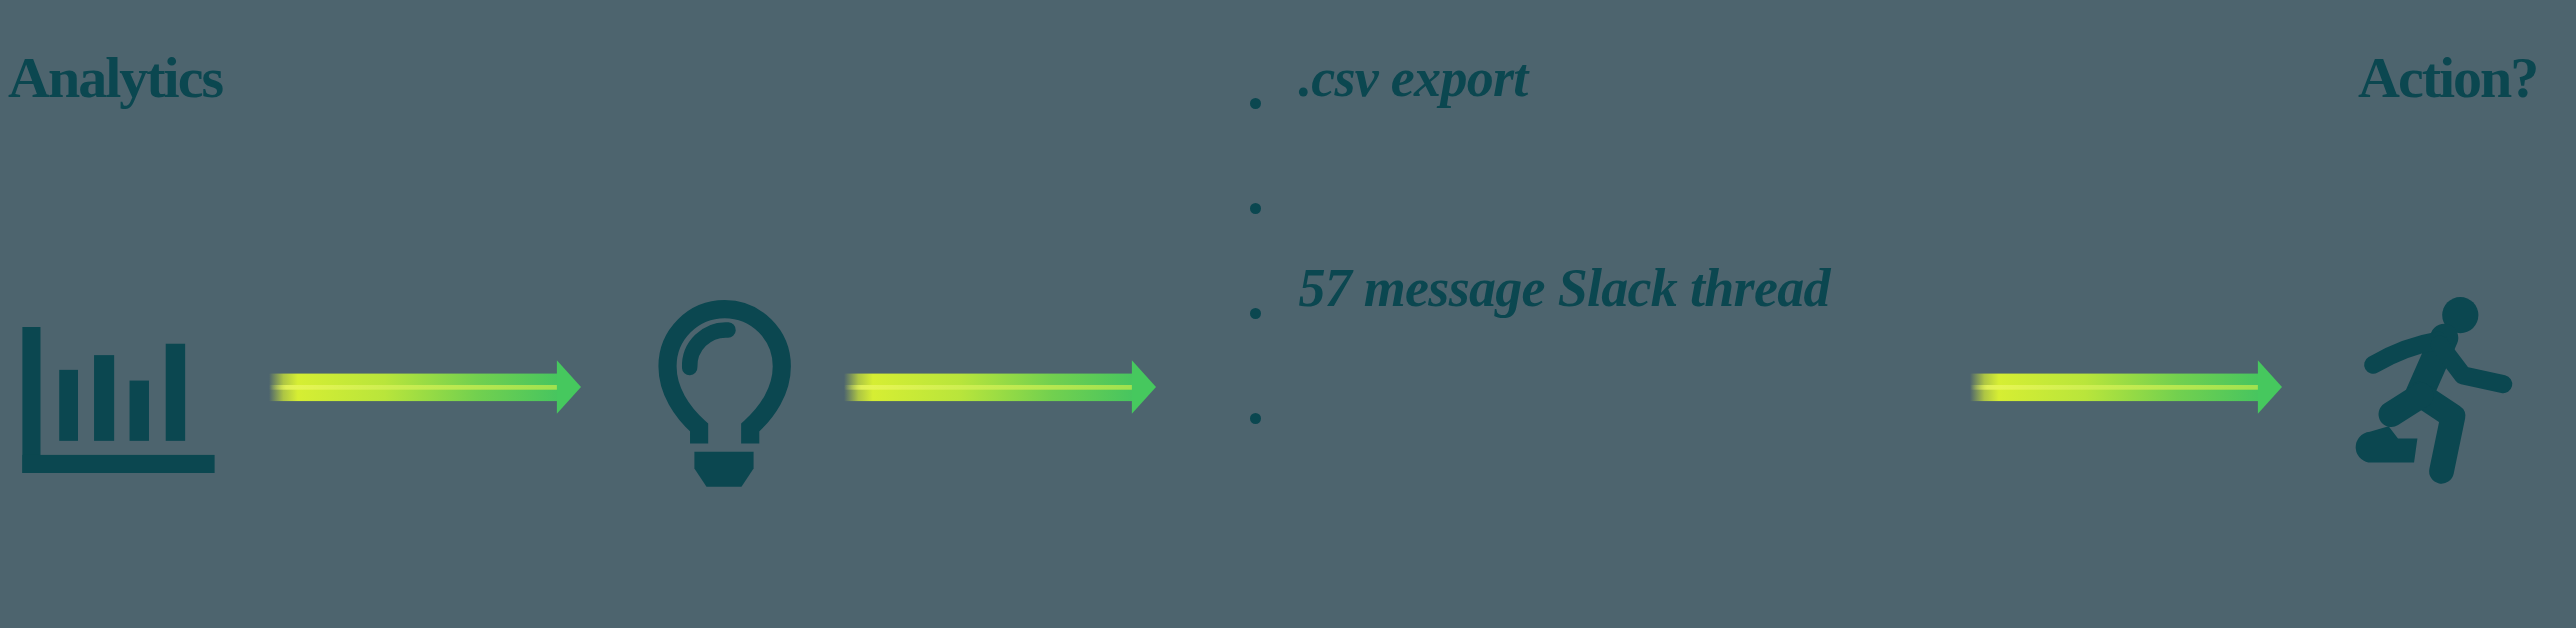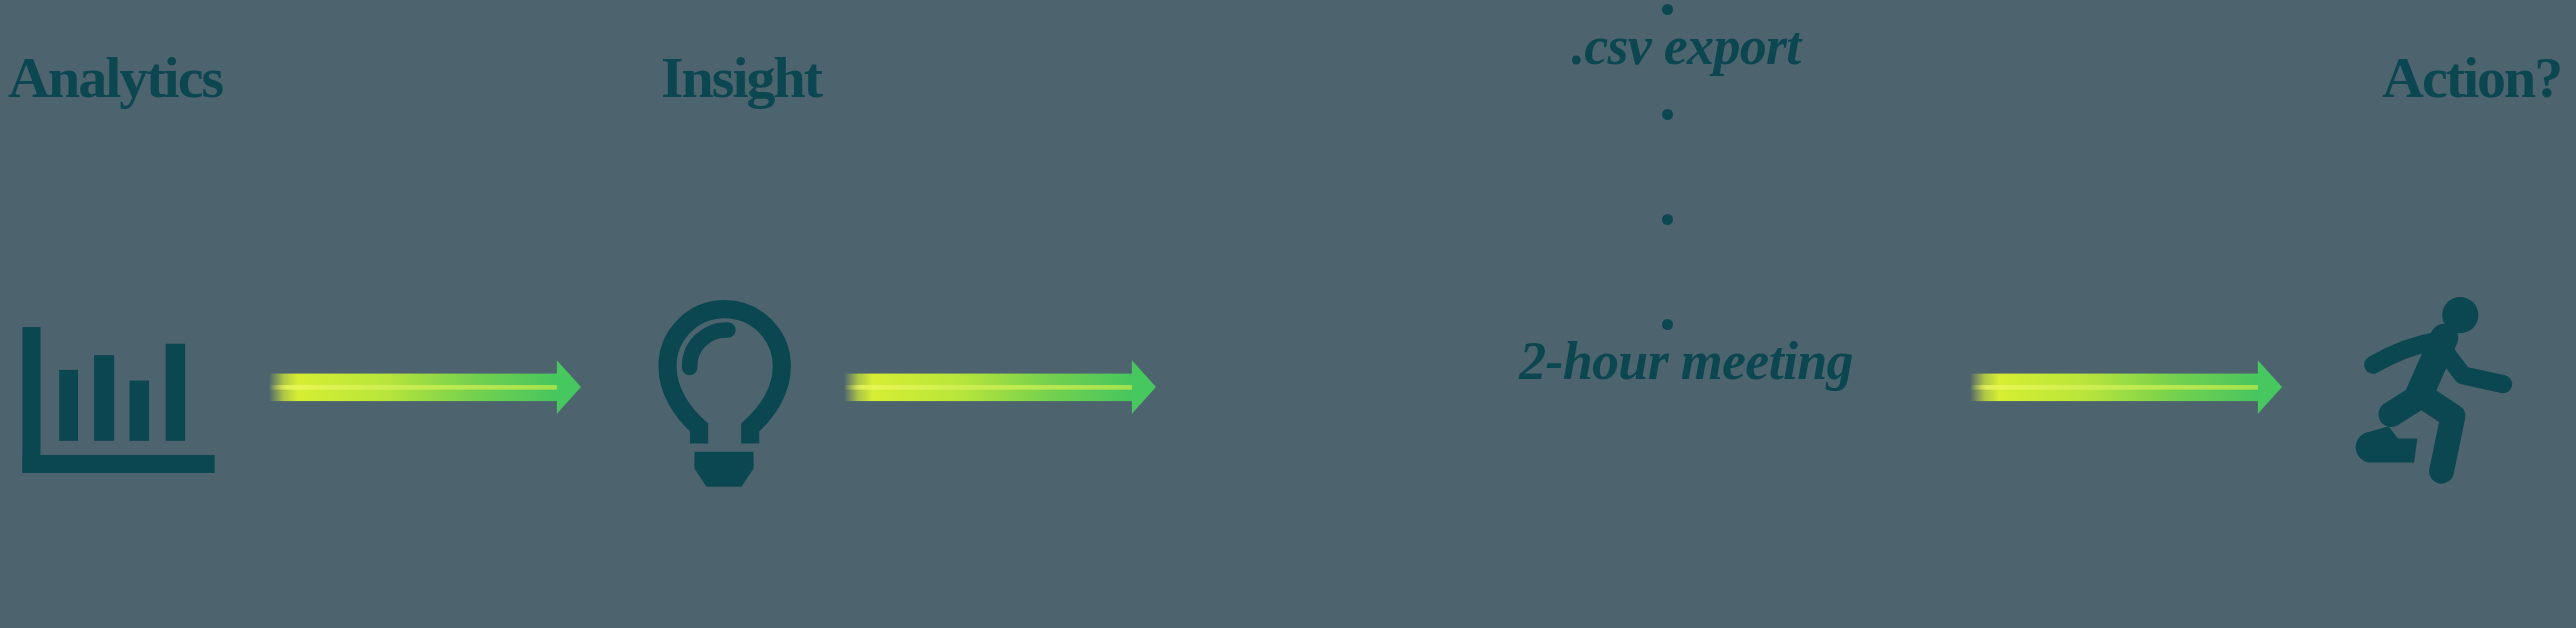--- a/index.html
+++ b/index.html
@@ -7,34 +7,34 @@
     position:relative; width:2576px; height:629px; overflow:hidden;
     background:#4d646e;
     font-family:Liberation Serif, serif;
   }
   .heading{
     position:absolute; top:49px; line-height:58px; font-size:58px;
     font-weight:700; letter-spacing:-2px; color:#0b4750; white-space:nowrap;
   }
   #heading-analytics{left:8px;}
   #heading-insight{left:661px;}
-  #heading-action{left:2358px;margin-left:24px;}
+  #heading-action{left:2358px;}
   .icon{position:absolute;}
   #icon-bar-chart{left:22px; top:327px;}
   #icon-lightbulb{left:656px; top:295px;}
   #icon-runner{left:2355px; top:295px;}
   .arrow{position:absolute; top:360px; width:312px; height:54px;}
   #arrow-1{left:269px;}
   #arrow-2{left:844px;}
   #arrow-3{left:1970px;}
   .bullet-list{
     position:absolute; left:1250px; top:4px; width:872px; height:525px;
     display:flex; flex-direction:column;
   }
-  .bullet-row{height:105px; display:flex; align-items:center;flex-direction:column;}
+  .bullet-row{height:105px; display:flex; align-items:flex-end;}
   .bullet-dot{
     width:11.4px; height:11.4px; border-radius:50%; background:#0b4750;
     margin-right:37px; flex:none;
   }
   .bullet-label{
     font-size:54px; font-style:italic; font-weight:700; letter-spacing:-0.7px;
     color:#0b4750; white-space:nowrap;
   }
 </style>
 </head>
@@ -55,21 +55,20 @@
       <linearGradient id="arrowStreak" x1="0" y1="0" x2="1" y2="0">
         <stop offset="0" stop-opacity="0" stop-color="#e9f75d"></stop>
         <stop offset="0.06" stop-opacity="0.8" stop-color="#e9f75d"></stop>
         <stop offset="0.15" stop-opacity="1" stop-color="#e2f452"></stop>
         <stop offset="1" stop-color="#9fe14f"></stop>
       </linearGradient>
     </defs>
   </svg>
 
   <div class="heading" id="heading-analytics">Analytics</div>
-  <div class="heading" id="heading-insight">Insight</div>
   <div class="heading" id="heading-action">Action?</div>
 
   <svg class="icon" id="icon-bar-chart" width="193" height="146" viewBox="0 0 287 218">
     <rect x="0" y="0" width="27" height="218" fill="#0b4750"></rect>
     <rect x="0" y="191" width="287" height="27" fill="#0b4750"></rect>
     <rect x="55" y="64" width="28" height="106" fill="#0b4750"></rect>
     <rect x="107" y="42" width="30" height="128" fill="#0b4750"></rect>
     <rect x="160" y="80" width="29" height="90" fill="#0b4750"></rect>
     <rect x="214" y="25" width="29" height="145" fill="#0b4750"></rect>
   </svg>
@@ -95,24 +94,24 @@
   <div class="bullet-list">
     <div class="bullet-row">
       <span class="bullet-dot"></span>
       <span class="bullet-label">.csv export</span>
     </div>
     <div class="bullet-row">
       <span class="bullet-dot"></span>
     </div>
     <div class="bullet-row">
       <span class="bullet-dot"></span>
+      <span class="bullet-label">57 message Slack thread</span>
     </div>
     <div class="bullet-row">
       <span class="bullet-dot"></span>
-      <span class="bullet-label">2-hour meeting</span>
     </div>
   </div>
 
   <svg class="arrow" id="arrow-3" width="312" height="54" viewBox="0 0 465 80">
     <rect x="0" y="20" width="430" height="41" fill="url(#arrowBody)"></rect>
     <rect x="0" y="37" width="430" height="7" fill="url(#arrowStreak)"></rect>
     <polygon points="429,0 465,40 429,80" fill="#46c85e"></polygon>
   </svg>
 
   <svg class="icon" id="icon-runner" width="161" height="191" viewBox="0 0 240 285">

